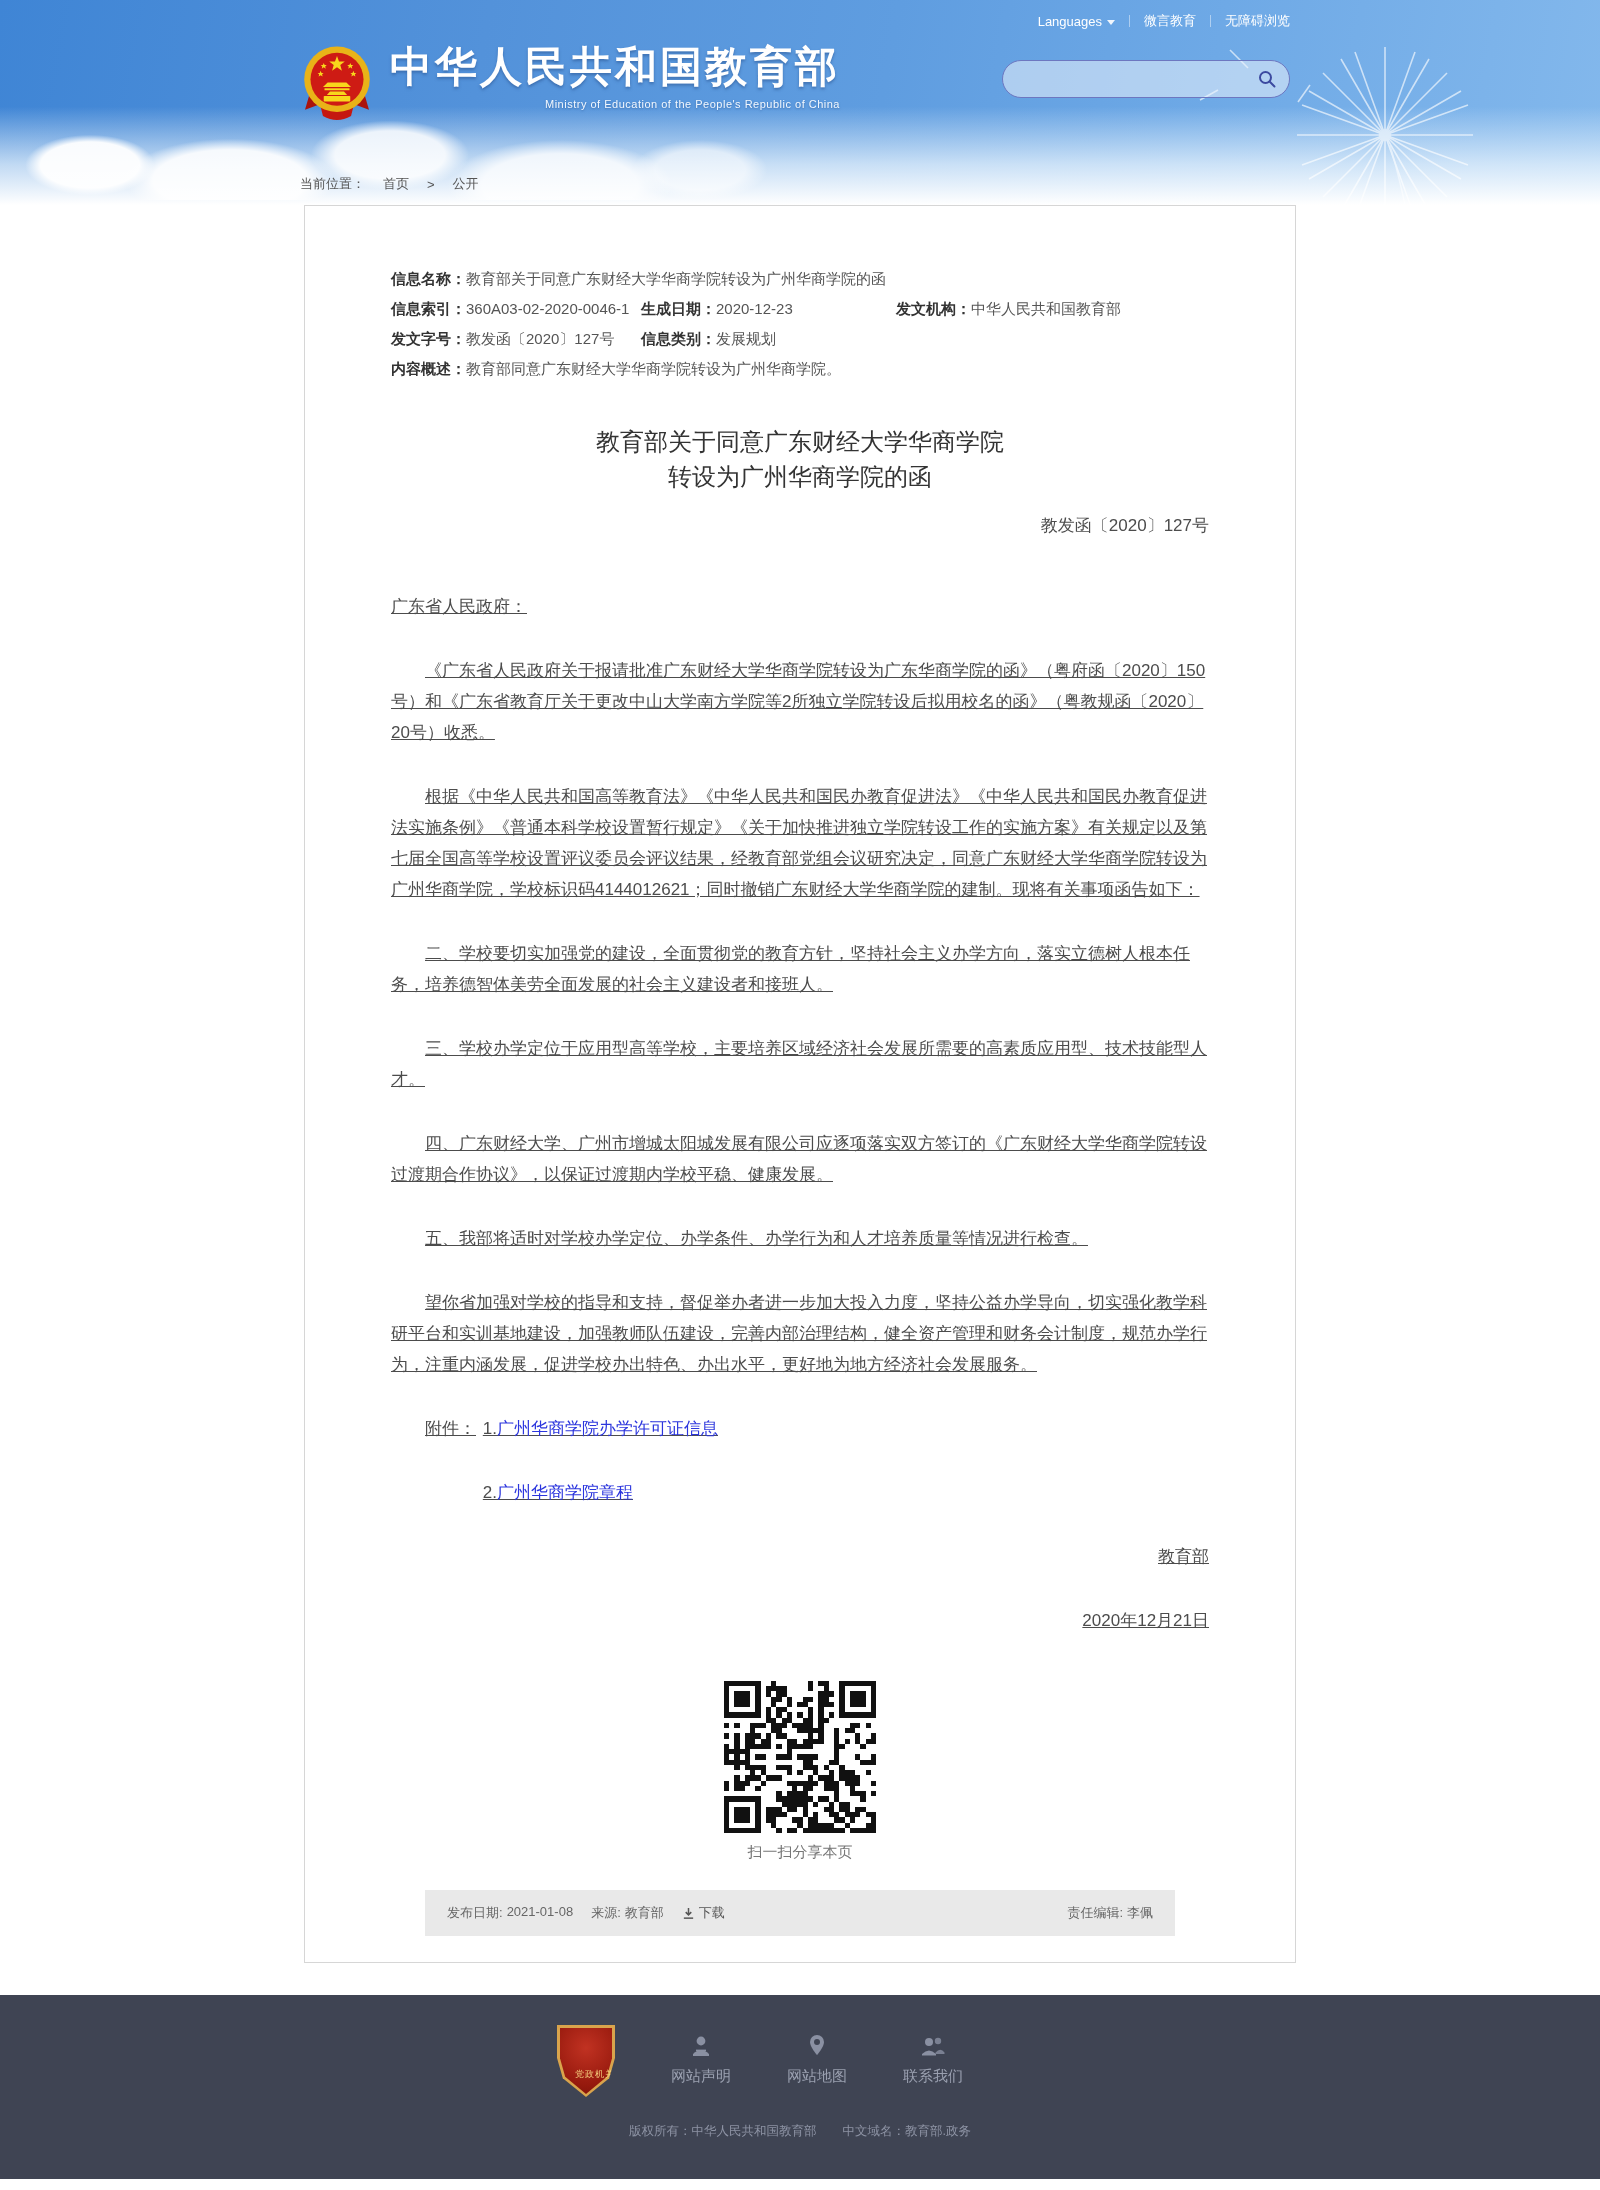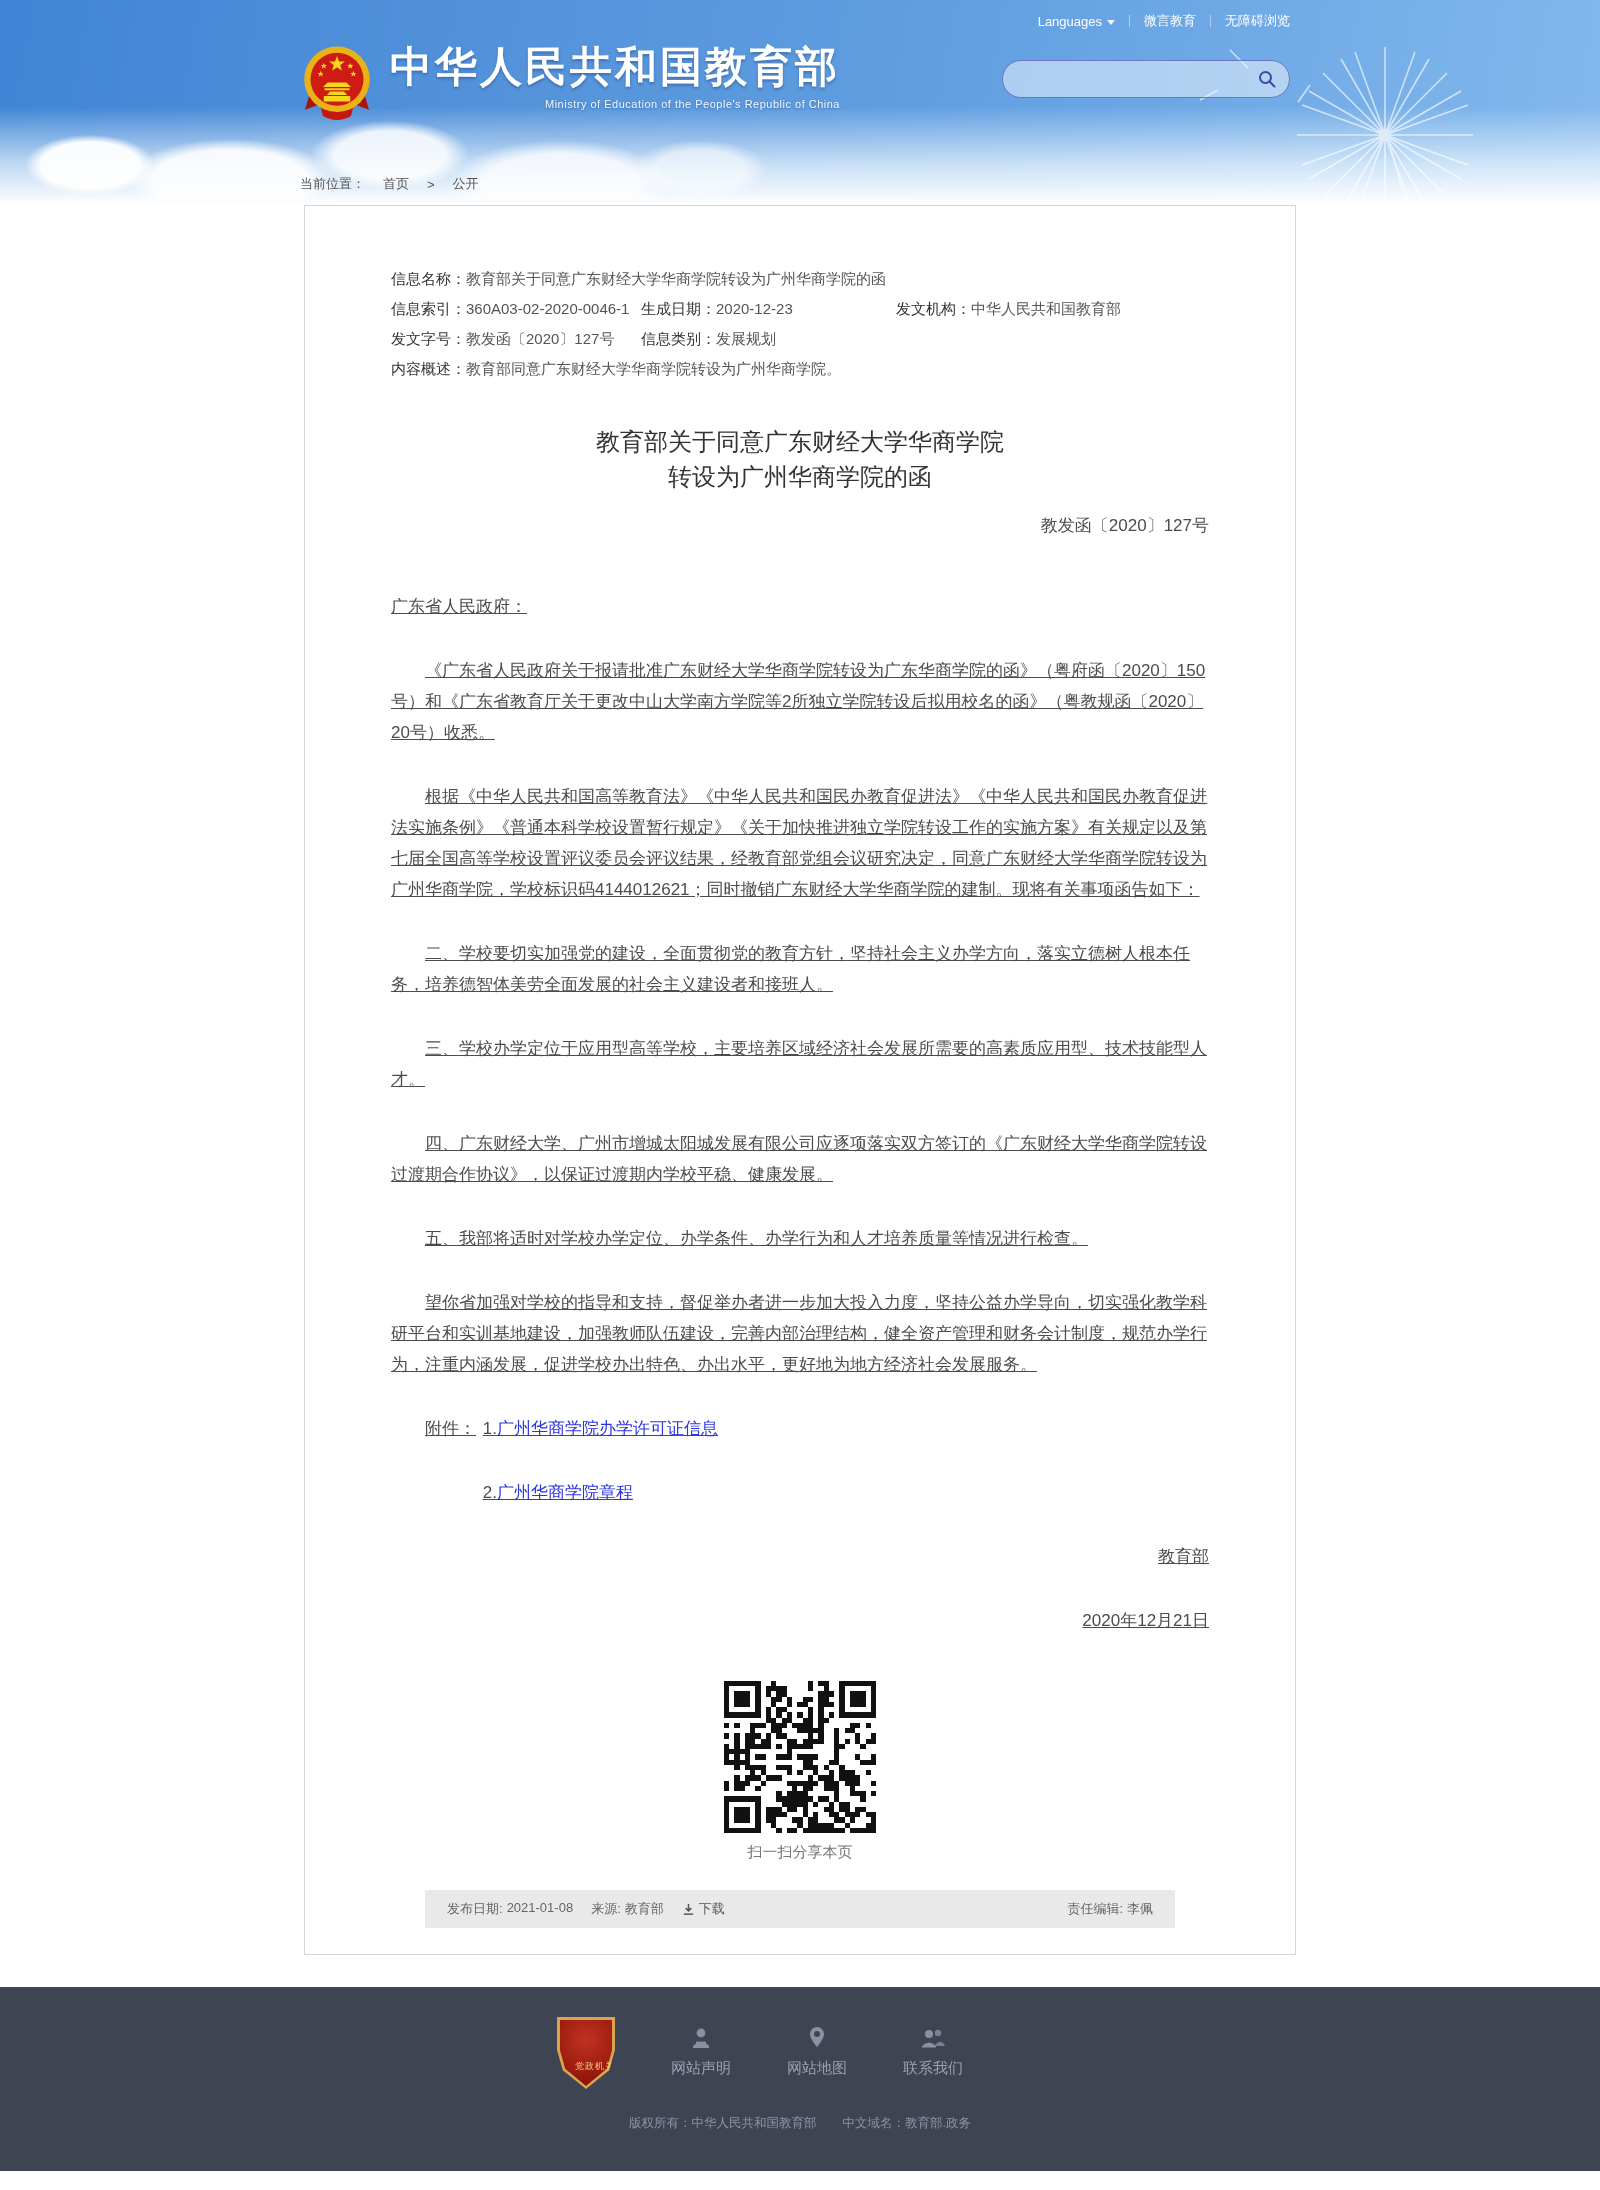--- a/index.html
+++ b/index.html
@@ -60,21 +60,21 @@
   }
   .breadcrumb a{ color:#555; text-decoration:none; cursor:pointer; }
 
   
   .doc-box{
     position:relative; z-index:3; width:992px; margin:0 auto; background:#fff;
     border:1px solid #d6d6d6; padding:58px 86px 22px;
   }
   .meta{ font-size:15px; color:#555; }
   .meta-row{ display:flex; line-height:30px; }
-  .meta-label{ font-weight:normal; color:#333; white-space:nowrap; }
+  .meta-label{ font-weight:bold; color:#333; white-space:nowrap; }
   .meta-val{ color:#555; }
   .mc1{ width:250px; display:flex; }
   .mc2{ width:255px; display:flex; }
   .mc3{ flex:1; display:flex; }
 
   .doc-title{ margin-top:40px; text-align:center; font-size:24px; font-weight:normal; color:#333; line-height:35px; }
   .doc-number{ margin-top:16px; text-align:right; font-size:17px; color:#4c4c4c; line-height:31px; }
 
   .doc-body{ font-size:17px; color:#4c4c4c;text-decoration:underline; }
   .salutation{ margin-top:50px; line-height:31px; }
@@ -87,21 +87,21 @@
   .att-row a{ color:#2b35dd; text-decoration:none; cursor:pointer; }
 
   .signer{ margin-top:12px; text-align:right; font-size:17px; line-height:31px; color:#4c4c4c; }
   .sign-date{ margin-top:33px; text-align:right; font-size:17px; line-height:31px; color:#4c4c4c; }
 
   .qr-wrap{ margin-top:45px; text-align:center; }
   .qr{ width:152px; height:152px; background:#fff; }
   .qr-caption{ margin-top:6px; font-size:15px; color:#777; }
 
   .doc-footer-bar{
-    margin:28px 34px 4px; height:38px; background:#e9e9e9;
+    margin:28px 34px 4px; height:46px; background:#e9e9e9;
     display:flex; align-items:center; justify-content:space-between;
     padding:0 22px; font-size:13px; color:#666;
   }
   .dfb-left{ display:flex; align-items:center; gap:18px; }
   .dfb-item{ display:flex; gap:4px; }
   .download{ display:flex; align-items:center; gap:4px; color:#555; cursor:pointer; text-decoration:none; }
 
   
   .page-footer{
     margin-top:32px; height:184px; background:#3f4453; color:#8d93a4; position:relative; z-index:3;

